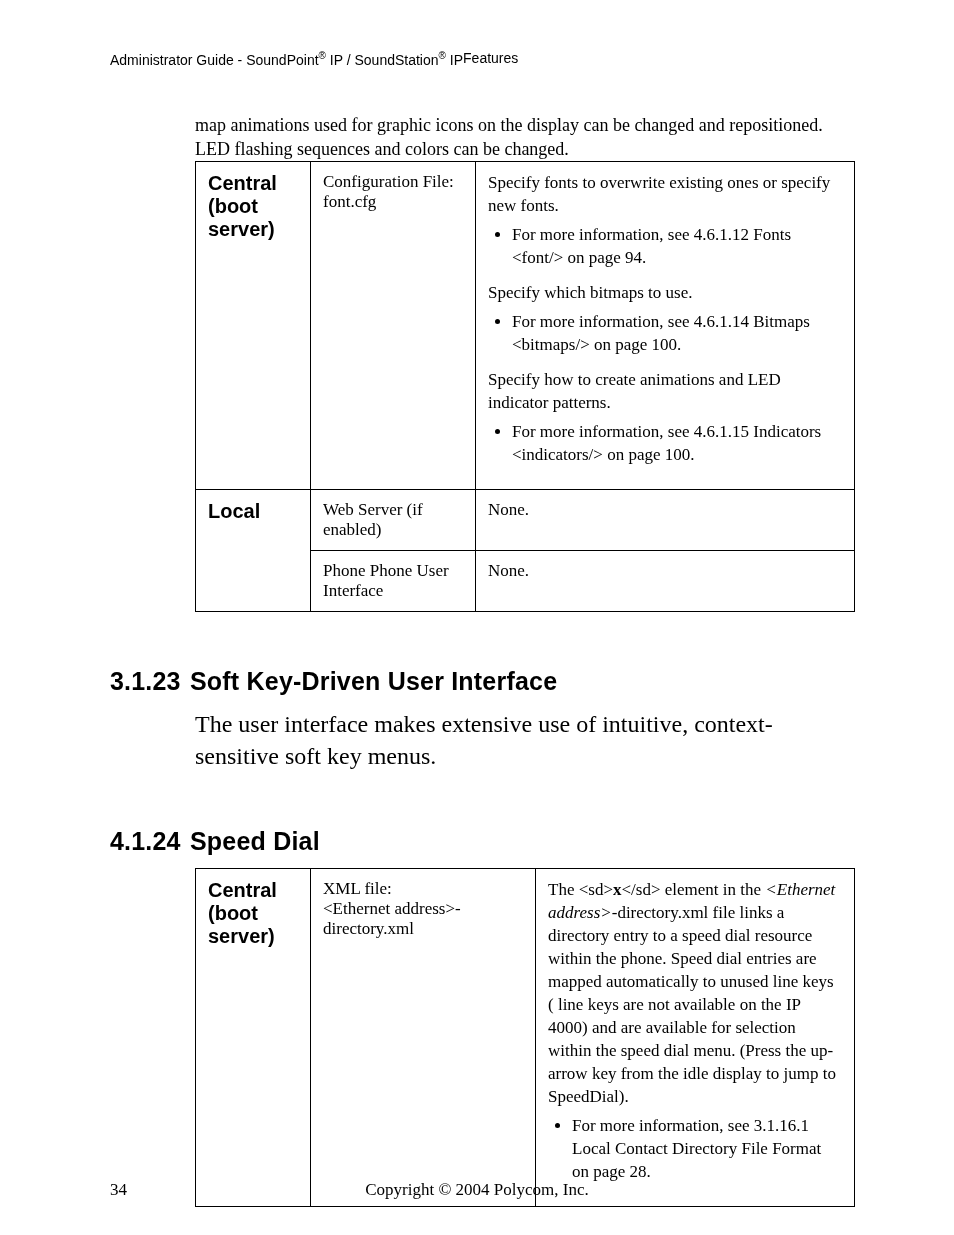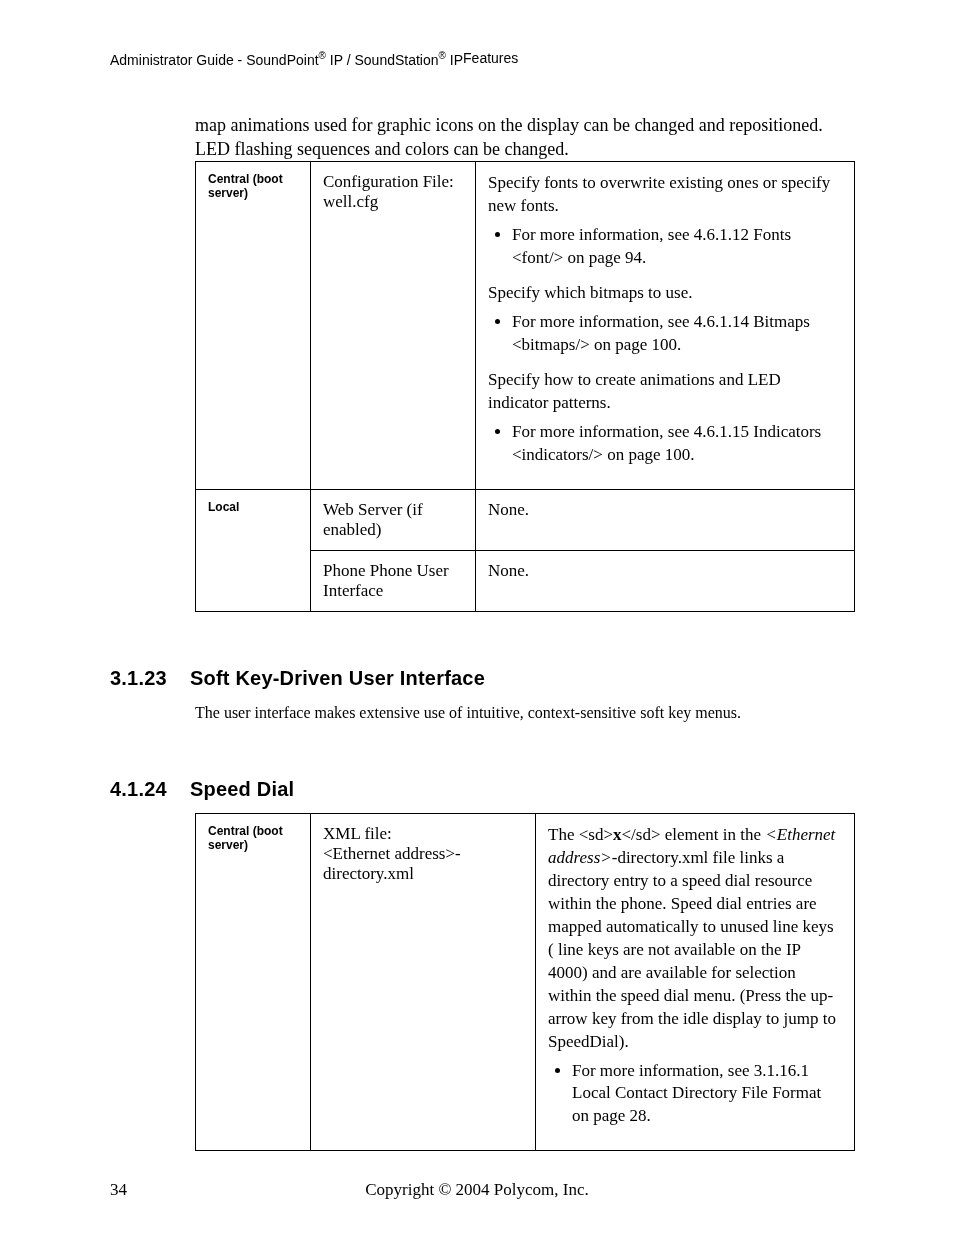--- a/index.html
+++ b/index.html
@@ -42,45 +42,45 @@
     font-size: 17px;
   }
   table.cfg td, table.cfg th {
     border: 1px solid #000;
     vertical-align: top;
     padding: 10px 12px;
   }
   table.cfg .rowhead {
     font-family: "Futura", "Trebuchet MS", Arial, sans-serif;
     font-weight: bold;
-    font-size: 12px;
+    font-size: 20px;
     width: 90px;
   }
   table.cfg .col2 { width: 140px; }
   table.cfg2 .col2 { width: 200px; }
   table.cfg ul {
     margin: 6px 0 12px 0;
     padding-left: 24px;
   }
   table.cfg ul li {
     margin-bottom: 4px;
     line-height: 1.35;
   }
   table.cfg p { margin: 0 0 6px 0; line-height: 1.35; }
   h2.section {
     font-family: "Futura", "Trebuchet MS", Arial, sans-serif;
     font-weight: bold;
-    font-size: 20px;
+    font-size: 25px;
     margin: 8px 0 12px 0;
     letter-spacing: 0.2px;
   }
   h2.section .num { display: inline-block; width: 80px; }
   .bodytext {
     margin-left: 85px;
-    font-size: 16px;
+    font-size: 24px;
     line-height: 1.35;
     margin-bottom: 55px;
   }
   .footer {
     position: absolute;
     bottom: 55px;
     left: 0;
     width: 100%;
     font-size: 17px;
   }
@@ -109,21 +109,21 @@
   </div>
 
   <div class="intro">map animations used for graphic icons on the display can be changed and repositioned.  LED flashing sequences and colors can be changed.</div>
 
   <table class="cfg">
     <tbody>
         <tr>
       <td class="rowhead" rowspan="1">Central (boot server)</td>
       <td class="col2">
         <span>Configuration File:</span><br>
-        <span>well.cfg</span>
+        <span>font.cfg</span>
       </td>
       <td>
         <p>Specify fonts to overwrite existing ones or specify new fonts.</p>
         <ul>
               <li>For more information, see 4.6.1.12 Fonts &lt;font/&gt; on page 94.</li>
             </ul>
         <p>Specify which bitmaps to use.</p>
         <ul>
               <li>For more information, see 4.6.1.14 Bitmaps &lt;bitmaps/&gt; on page 100.</li>
             </ul>

